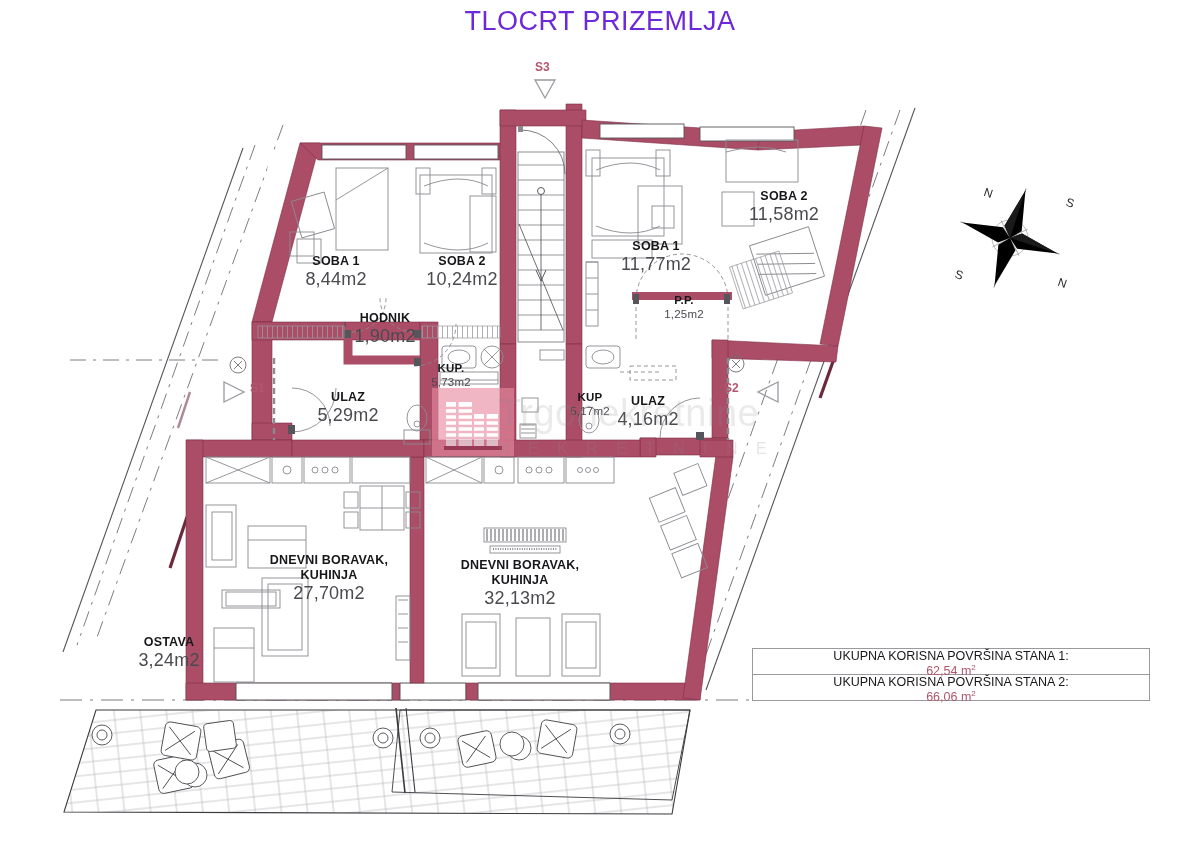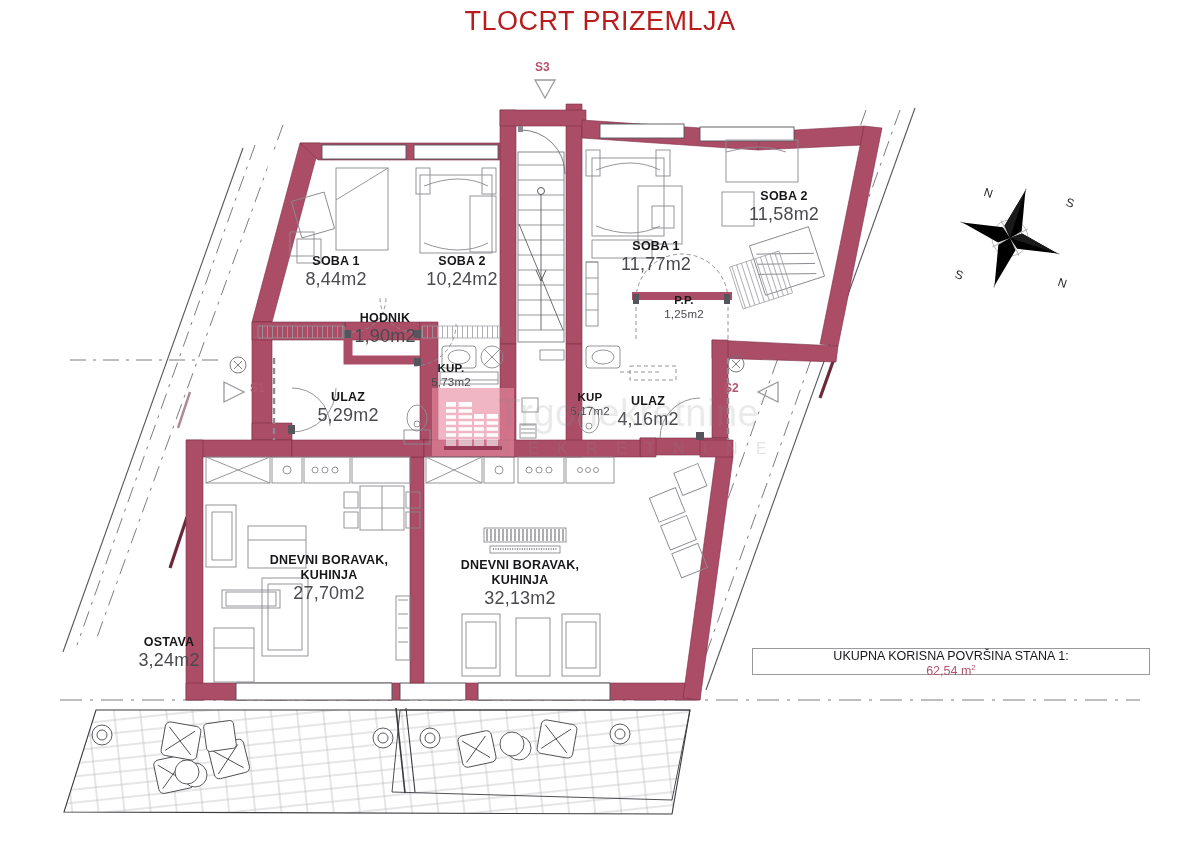--- a/index.html
+++ b/index.html
@@ -3,21 +3,21 @@
 <meta charset="utf-8">
 <style>
   html,body{margin:0;padding:0;background:#ffffff;}
   body{
     width:1200px;height:848px;overflow:hidden;position:relative;
     font-family:"Liberation Sans","DejaVu Sans",sans-serif;
   }
   #plan-root{position:absolute;inset:0;}
   .title{
     position:absolute;left:0;right:0;top:6px;text-align:center;
-    font-size:27px;letter-spacing:.5px;color:#b91c1c;font-weight:400;
+    font-size:27px;letter-spacing:.5px;color:#6d28d9;font-weight:400;
   }
   svg.canvas{position:absolute;left:0;top:0;width:1200px;height:848px;}
 
   
   .lbl{position:absolute;text-align:center;line-height:1.18;pointer-events:none;}
   .lbl .nm{font-size:12.5px;font-weight:700;color:#17171a;letter-spacing:.2px;white-space:nowrap;}
   .lbl .ar{font-size:18px;color:#4a4a4f;letter-spacing:.2px;white-space:nowrap;}
   .lbl.small .nm,.lbl.small .ar{font-size:11.5px;}
 
   .smark{position:absolute;color:#b2566e;font-size:12px;font-weight:700;}
@@ -511,15 +511,22 @@
   </div>
 
   <div class="legend">
     <div class="row">
       <span class="lab">UKUPNA  KORISNA POVRŠINA STANA 1:</span>
       <span class="val">
         <span>62,54</span>
         <span>m</span><sup>2</sup>
       </span>
     </div>
+    <div class="row">
+      <span class="lab">UKUPNA  KORISNA POVRŠINA STANA 2:</span>
+      <span class="val">
+        <span>66,06</span>
+        <span>m</span><sup>2</sup>
+      </span>
+    </div>
   </div>
 
 </div>
 
 </body></html>

